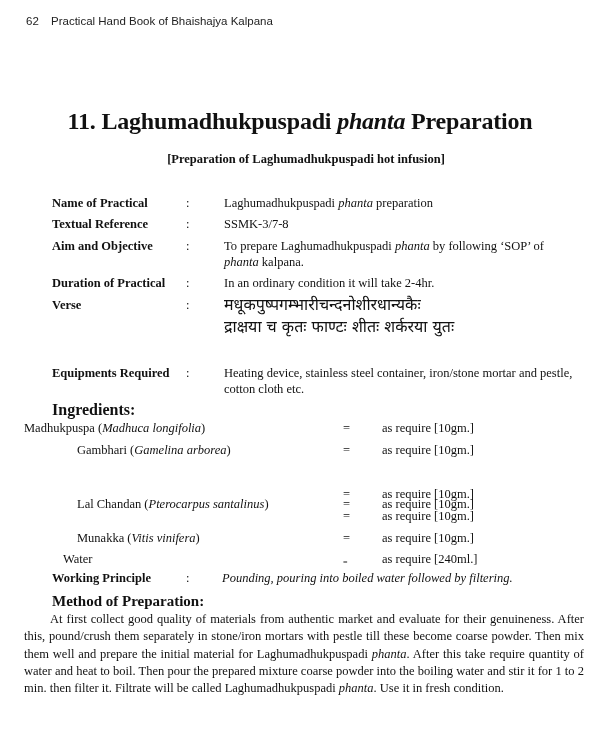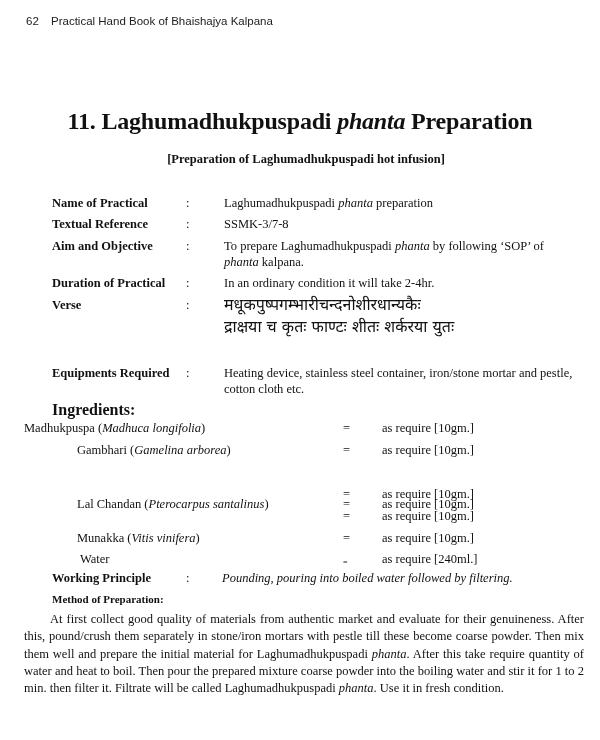--- a/index.html
+++ b/index.html
@@ -29,21 +29,21 @@
   .verse-line { font-size:16px; height:22px; line-height:16px;
     font-family:"DejaVu Sans",sans-serif; }
   .ing-head { position:absolute; left:52px; top:401px; font-size:16px; font-weight:bold; }
   .ing-row { position:absolute; font-size:12.5px; height:16px; line-height:16px; }
   .ing-row .name { position:absolute; white-space:nowrap; }
   .ing-row .eq { position:absolute; left:343px; }
   .ing-row .qty { position:absolute; left:382px; white-space:nowrap; }
   .wp-label { position:absolute; left:52px; top:571px; font-size:12.5px; font-weight:bold;text-align:right; }
   .wp-colon { position:absolute; left:186px; top:571px; font-size:12.5px; }
   .wp-val { position:absolute; left:222px; top:571px; font-size:12.5px; font-style:italic; }
-  .mop-head { position:absolute; left:52px; top:593px; font-size:11px; font-weight:bold; }
+  .mop-head { position:absolute; left:52px; top:593px; font-size:15px; font-weight:bold; }
   .para {
     position:absolute; left:24px; width:560px; top:611px; font-size:12.5px;
     line-height:17.3px; text-align:justify; text-indent:26px;
   }
 </style>
 </head>
 <body>
 
 <div class="running-head">
   <span class="pg">62</span>
@@ -117,21 +117,21 @@
 <div class="ing-row" style="top:508px;left:0;width:600px;">
   <span class="eq">=</span>
   <span class="qty">as require [10gm.]</span>
 </div>
 <div class="ing-row" style="top:530px;left:0;width:600px;">
   <span class="name" style="left:77px;"><span>Munakka</span> (<i>Vitis vinifera</i>)</span>
   <span class="eq">=</span>
   <span class="qty">as require [10gm.]</span>
 </div>
 <div class="ing-row" style="top:551px;left:0;width:600px;">
-  <span class="name" style="left:80px;">Water</span>
+  <span class="name" style="left:63px;">Water</span>
   <span class="eq" style="font-size:8px;top:4px;">=</span>
   <span class="qty">as require [240ml.]</span>
 </div>
 
 <div class="wp-label">Working Principle</div>
 <div class="wp-colon">:</div>
 <div class="wp-val">Pounding, pouring into boiled water followed by filtering.</div>
 
 <div class="mop-head">Method of Preparation:</div>
 

